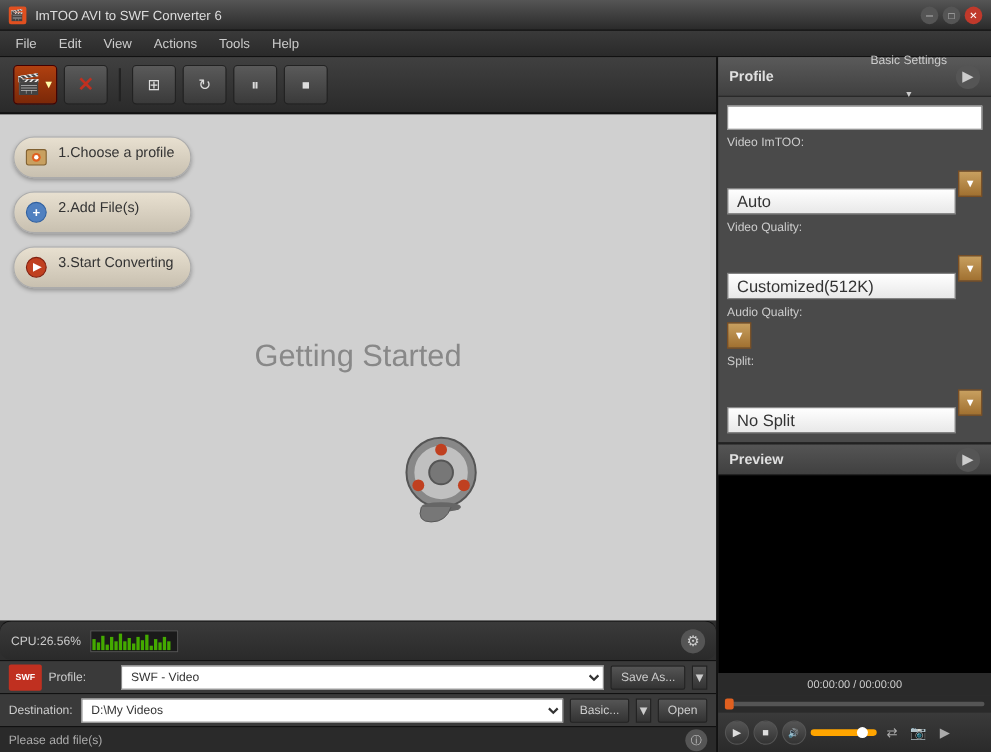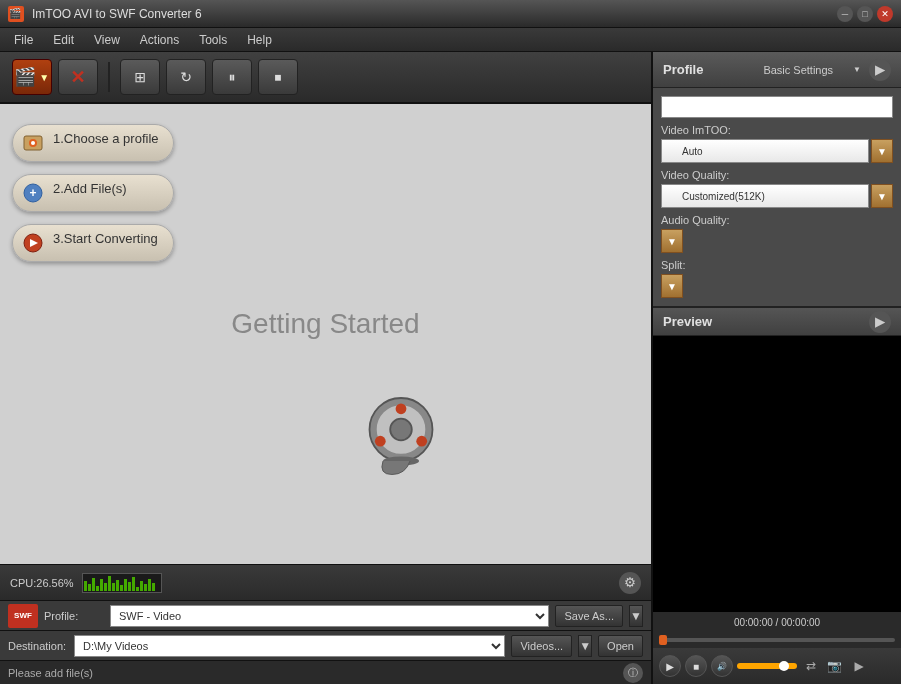--- a/index.html
+++ b/index.html
@@ -73,20 +73,21 @@
     .film-reel {
       width: 100px; height: 100px; display: flex; align-items: center; justify-content: center;
     }
     .film-reel-svg { width: 90px; height: 90px; }
 
     
     .status-bar {
       height: 36px; background: linear-gradient(to bottom, #3a3a3a, #2a2a2a);
       display: flex; align-items: center; padding: 0 10px; gap: 8px;
       border-top: 1px solid #111;
+      border-radius: 10px;
     }
     .cpu-label { color: #ccc; font-size: 11px; }
     .cpu-graph { width: 80px; height: 20px; background: #1a1a1a; border: 1px solid #555; overflow: hidden; position: relative; }
     .cpu-bars { display: flex; align-items: flex-end; height: 100%; padding: 1px; gap: 1px; }
     .cpu-bar { width: 3px; background: #4a0; }
     .settings-btn { margin-left: auto; width: 22px; height: 22px; background: #555; border-radius: 50%; border: none; cursor: pointer; display: flex; align-items: center; justify-content: center; color: #ccc; }
 
     
     .profile-row {
       height: 30px; background: #3a3a3a; display: flex; align-items: center;
@@ -122,36 +123,36 @@
     
     .profile-section { background: #4a4a4a; }
     .profile-header {
       height: 36px; background: linear-gradient(to bottom, #5a5a5a, #404040);
       display: flex; align-items: center; padding: 12px 10px;
       border-bottom: 1px solid #222;
     }
     .profile-title { color: #e0e0e0; font-size: 13px; font-weight: bold; flex: 1; }
     .basic-settings-btn {
       display: flex; align-items: center; gap: 20px;
-      background: none; border: none; cursor: pointer; color: #ccc; font-size: 11px;
+      background: none; border: none; cursor: pointer; color: #ccc; font-size: 11px; flex-direction: column;
     }
     .chevron-down { font-size: 8px; }
     .scroll-btn { width: 22px; height: 22px; background: #555; border-radius: 50%; border: none; cursor: pointer; color: #ccc; display: flex; align-items: center; justify-content: center; }
 
     .settings-content { padding: 8px; }
     .field-label { color: #ccc; font-size: 11px; margin-bottom: 3px; margin-top: 6px; }
     .text-input {
       width: 100%; height: 22px; background: #fff; border: 1px solid #888;
       font-size: 11px; color: #333; padding: 0 4px;
     }
     .dropdown-row { display: flex; align-items: center; gap: 2px; }
     .dropdown {
       flex: 1; height: 24px; background: linear-gradient(to bottom, #fff, #e8e8e8);
-      border: 1px solid #888; font-size: 10px; color: #333; padding: 0 20px;
-      appearance: none; -webkit-appearance: none; cursor: pointer;
+      border: 1px solid #888; font-size: 15px; color: #333; padding: 0 8px;
+      appearance: none; -webkit-appearance: none; cursor: pointer; margin-top: 32px;
     }
     .dropdown-arrow {
       width: 22px; height: 24px; background: linear-gradient(to bottom, #c8a060, #a07030);
       border: 1px solid #805020; display: flex; align-items: center; justify-content: center;
       cursor: pointer; color: #fff; font-size: 10px;
     }
 
     
     .preview-section { flex: 1; background: #3a3a3a; display: flex; flex-direction: column; }
     .preview-header {
@@ -303,21 +304,21 @@
       </select>
       <button class="save-btn">Save As...</button>
       <div class="save-arrow">▼</div>
     </div>
 
     <div class="dest-row">
       <span class="profile-label">Destination:</span>
       <select class="profile-select">
         <option>D:\My Videos</option>
       </select>
-      <button class="browse-btn">Videos...</button>
+      <button class="browse-btn">Basic...</button>
       <div class="save-arrow">▼</div>
       <button class="open-btn">Open</button>
     </div>
 
     <div class="bottom-msg">
       <span class="bottom-msg-text">Please add file(s)</span>
       <button class="info-btn">ⓘ</button>
     </div>
 
   </div>
@@ -359,20 +360,25 @@
           <div class="dropdown-arrow">▼</div>
         </div>
 
         <div class="field-label">Audio Quality:</div>
         <div class="dropdown-row">
           <div class="dropdown-arrow">▼</div>
         </div>
 
         <div class="field-label">Split:</div>
         <div class="dropdown-row">
+          <select class="dropdown">
+            <option>No Split</option>
+            <option>By Size</option>
+            <option>By Time</option>
+          </select>
           <div class="dropdown-arrow">▼</div>
         </div>
 
       </div>
     </div>
 
     <div class="preview-section">
       <div class="preview-header">
         <span class="preview-title">Preview</span>
         <button class="scroll-btn">▶</button>

